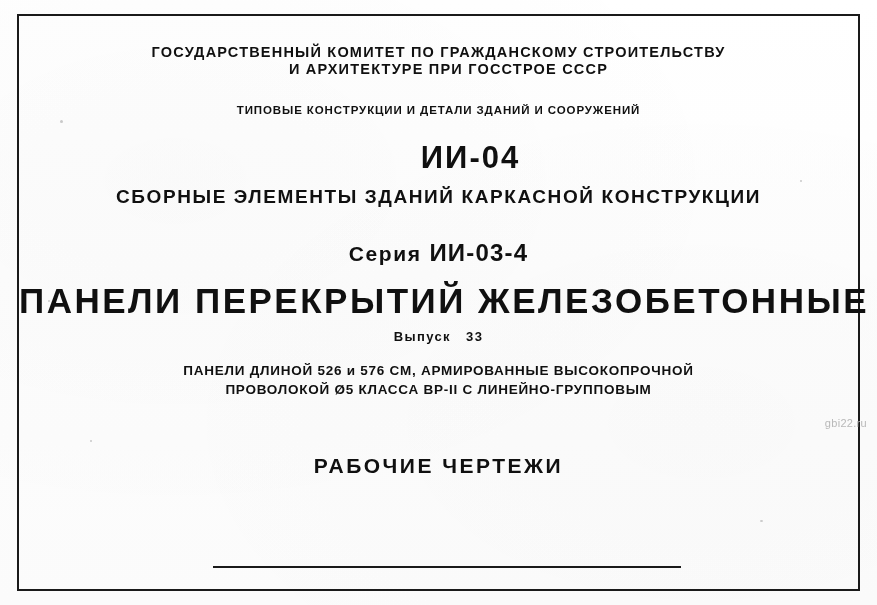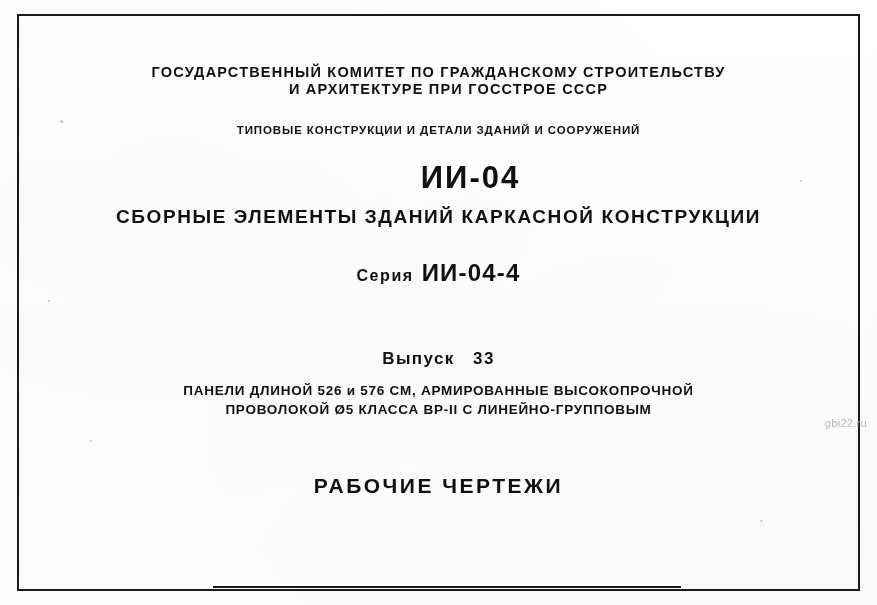--- a/index.html
+++ b/index.html
@@ -58,21 +58,21 @@
     position: absolute;
     left: 17px;
     top: 589px;
     width: 843px;
     height: 2px;
     background: #1a1a1a;
   }
   .content {
     position: absolute;
     left: 19px;
-    top: 24px;
+    top: 4px;
     width: 839px;
     height: 573px;
     color: #111;
     text-align: center;
   }
   .ln {
     position: absolute;
     left: 0;
     width: 100%;
     text-align: center;
@@ -112,32 +112,32 @@
     font-weight: bold;
     letter-spacing: 1.6px;
   }
   .t-series {
     top: 235px;
     font-size: 24px;
     font-weight: bold;
     letter-spacing: 1.2px;
   }
   .t-series .series-word {
-    font-size: 16px;
+    font-size: 21px;
     letter-spacing: 1.6px;
   }
   .t-title {
     top: 277px;
     font-size: 35px;
     font-weight: bold;
     letter-spacing: 2.5px;
   }
   .t-issue {
     top: 325px;
-    font-size: 17px;
+    font-size: 13px;
     font-weight: bold;
     letter-spacing: 1.4px;
     text-align: center;
   }
   .desc {
     position: absolute;
     top: 357px;
     left: 0;
     width: 100%;
     text-align: center;
@@ -201,23 +201,24 @@
     <div class="ln t-org2">И АРХИТЕКТУРЕ  ПРИ ГОССТРОЕ СССР</div>
 
     <div class="ln t-sub">ТИПОВЫЕ КОНСТРУКЦИИ И ДЕТАЛИ ЗДАНИЙ И СООРУЖЕНИЙ</div>
 
     <div class="ln t-code">ИИ-04</div>
 
     <div class="ln t-elements">СБОРНЫЕ ЭЛЕМЕНТЫ ЗДАНИЙ  КАРКАСНОЙ КОНСТРУКЦИИ</div>
 
     <div class="ln t-series">
       <span class="series-word">Серия</span>
-      <span>ИИ-04-4</span>
+      <span>ИИ-03-4</span>
     </div>
 
+    <div class="ln t-title">ПАНЕЛИ ПЕРЕКРЫТИЙ ЖЕЛЕЗОБЕТОННЫЕ</div>
 
     <div class="ln t-issue">
       <span>Выпуск</span>
       &nbsp;
       <span>33</span>
     </div>
 
     <div class="desc">
       <div>ПАНЕЛИ ДЛИНОЙ 526 и 576 СМ, АРМИРОВАННЫЕ ВЫСОКОПРОЧНОЙ</div>
       <div>ПРОВОЛОКОЙ Ø5 КЛАССА ВР-II  С ЛИНЕЙНО-ГРУППОВЫМ</div>

